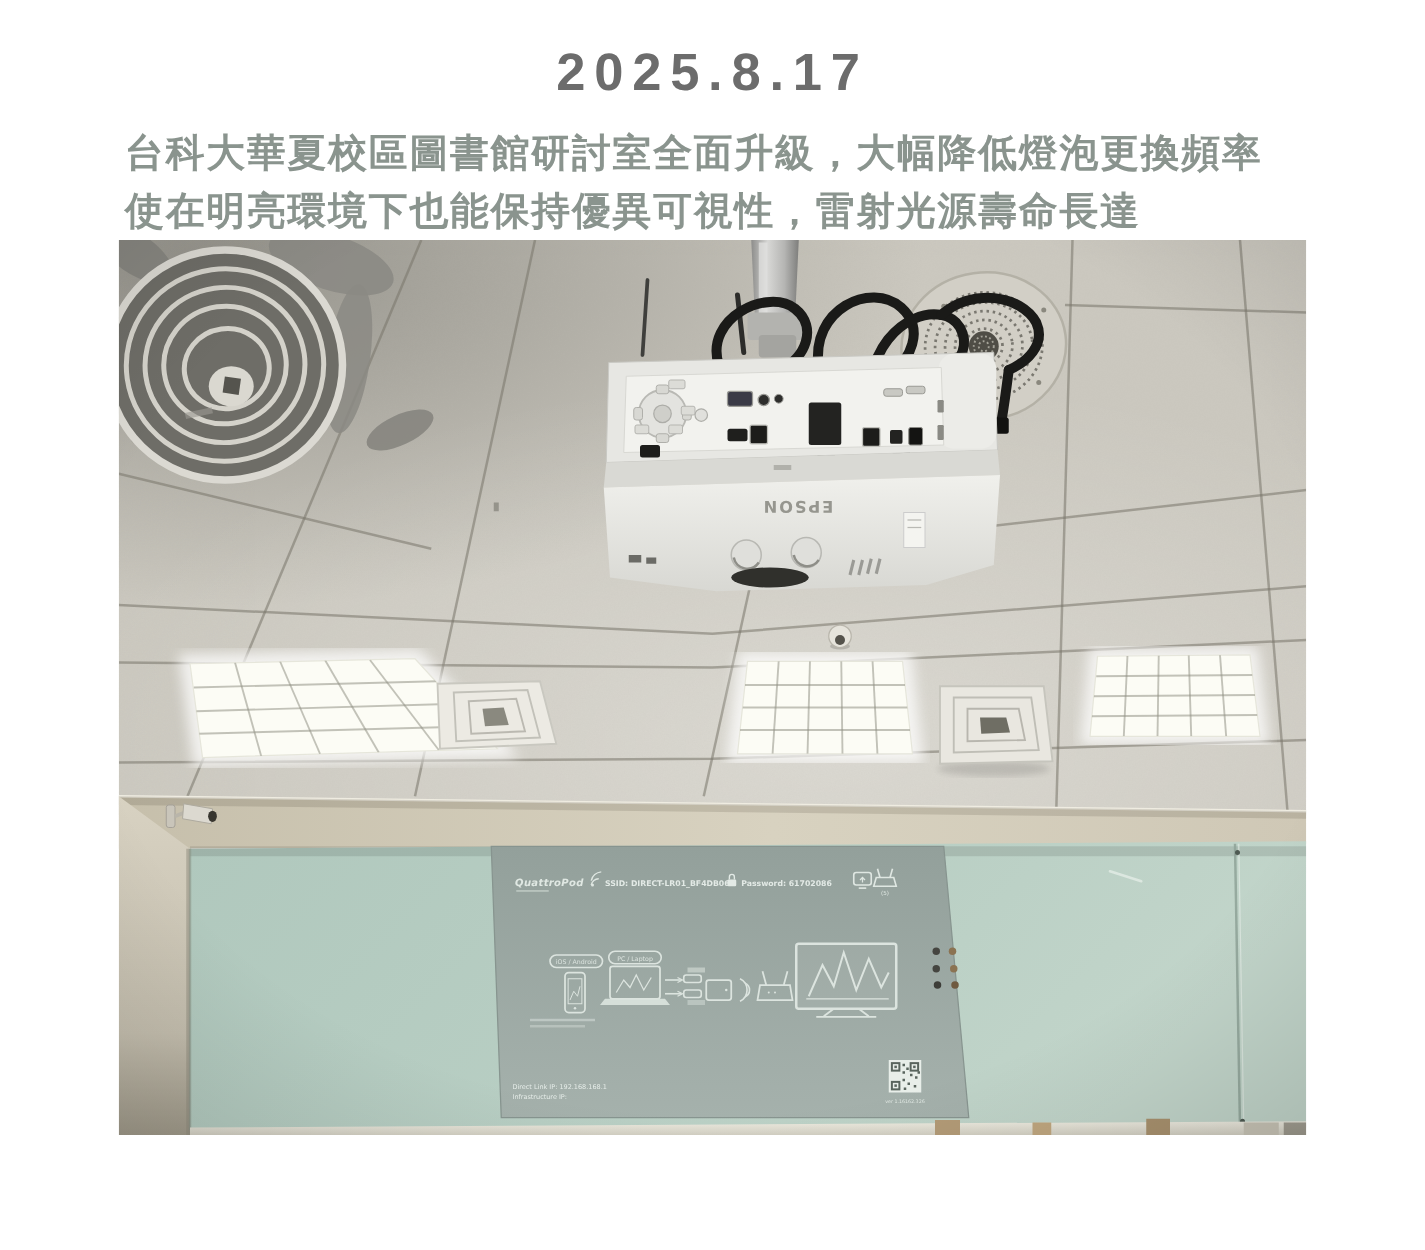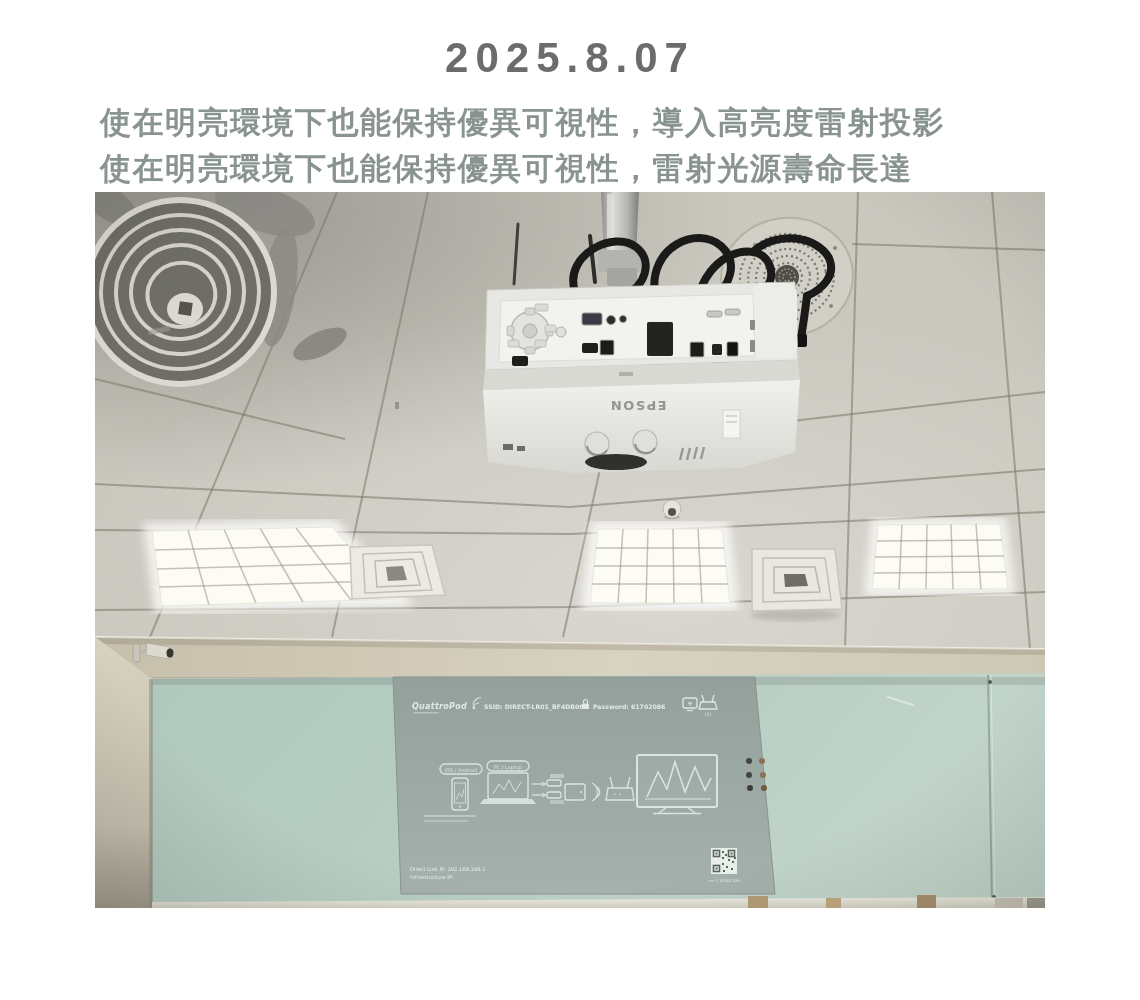--- a/index.html
+++ b/index.html
@@ -16,24 +16,24 @@
     font-size:31px;line-height:46px;letter-spacing:1.5px;
     color:#8a948e;font-weight:700;white-space:nowrap;
   }
   .photo{position:relative;width:950px;height:716px;margin:0 0 0 95px;}
   .photo svg{display:block;}
   svg text{font-family:"DejaVu Sans","Liberation Sans",sans-serif;}
 </style>
 </head>
 <body>
 
-<div class="date">2025.8.07</div>
+<div class="date">2025.8.17</div>
 
 <div class="article">
-  <div class="ln">使在明亮環境下也能保持優異可視性，導入高亮度雷射投影</div>
+  <div class="ln">台科大華夏校區圖書館研討室全面升級，大幅降低燈泡更換頻率</div>
   <div class="ln">使在明亮環境下也能保持優異可視性，雷射光源壽命長達</div>
 </div>
 
 <figure class="photo" style="margin:0 0 0 95px">
 <svg width="950" height="716" viewBox="0 0 950 716">
   <defs>
     <radialGradient id="gDarkTL" cx="8%" cy="4%" r="60%">
       <stop offset="0%" stop-color="rgba(45,45,40,0.34)"></stop>
           <stop offset="100%" stop-color="rgba(45,45,40,0)"></stop>
     </radialGradient>

